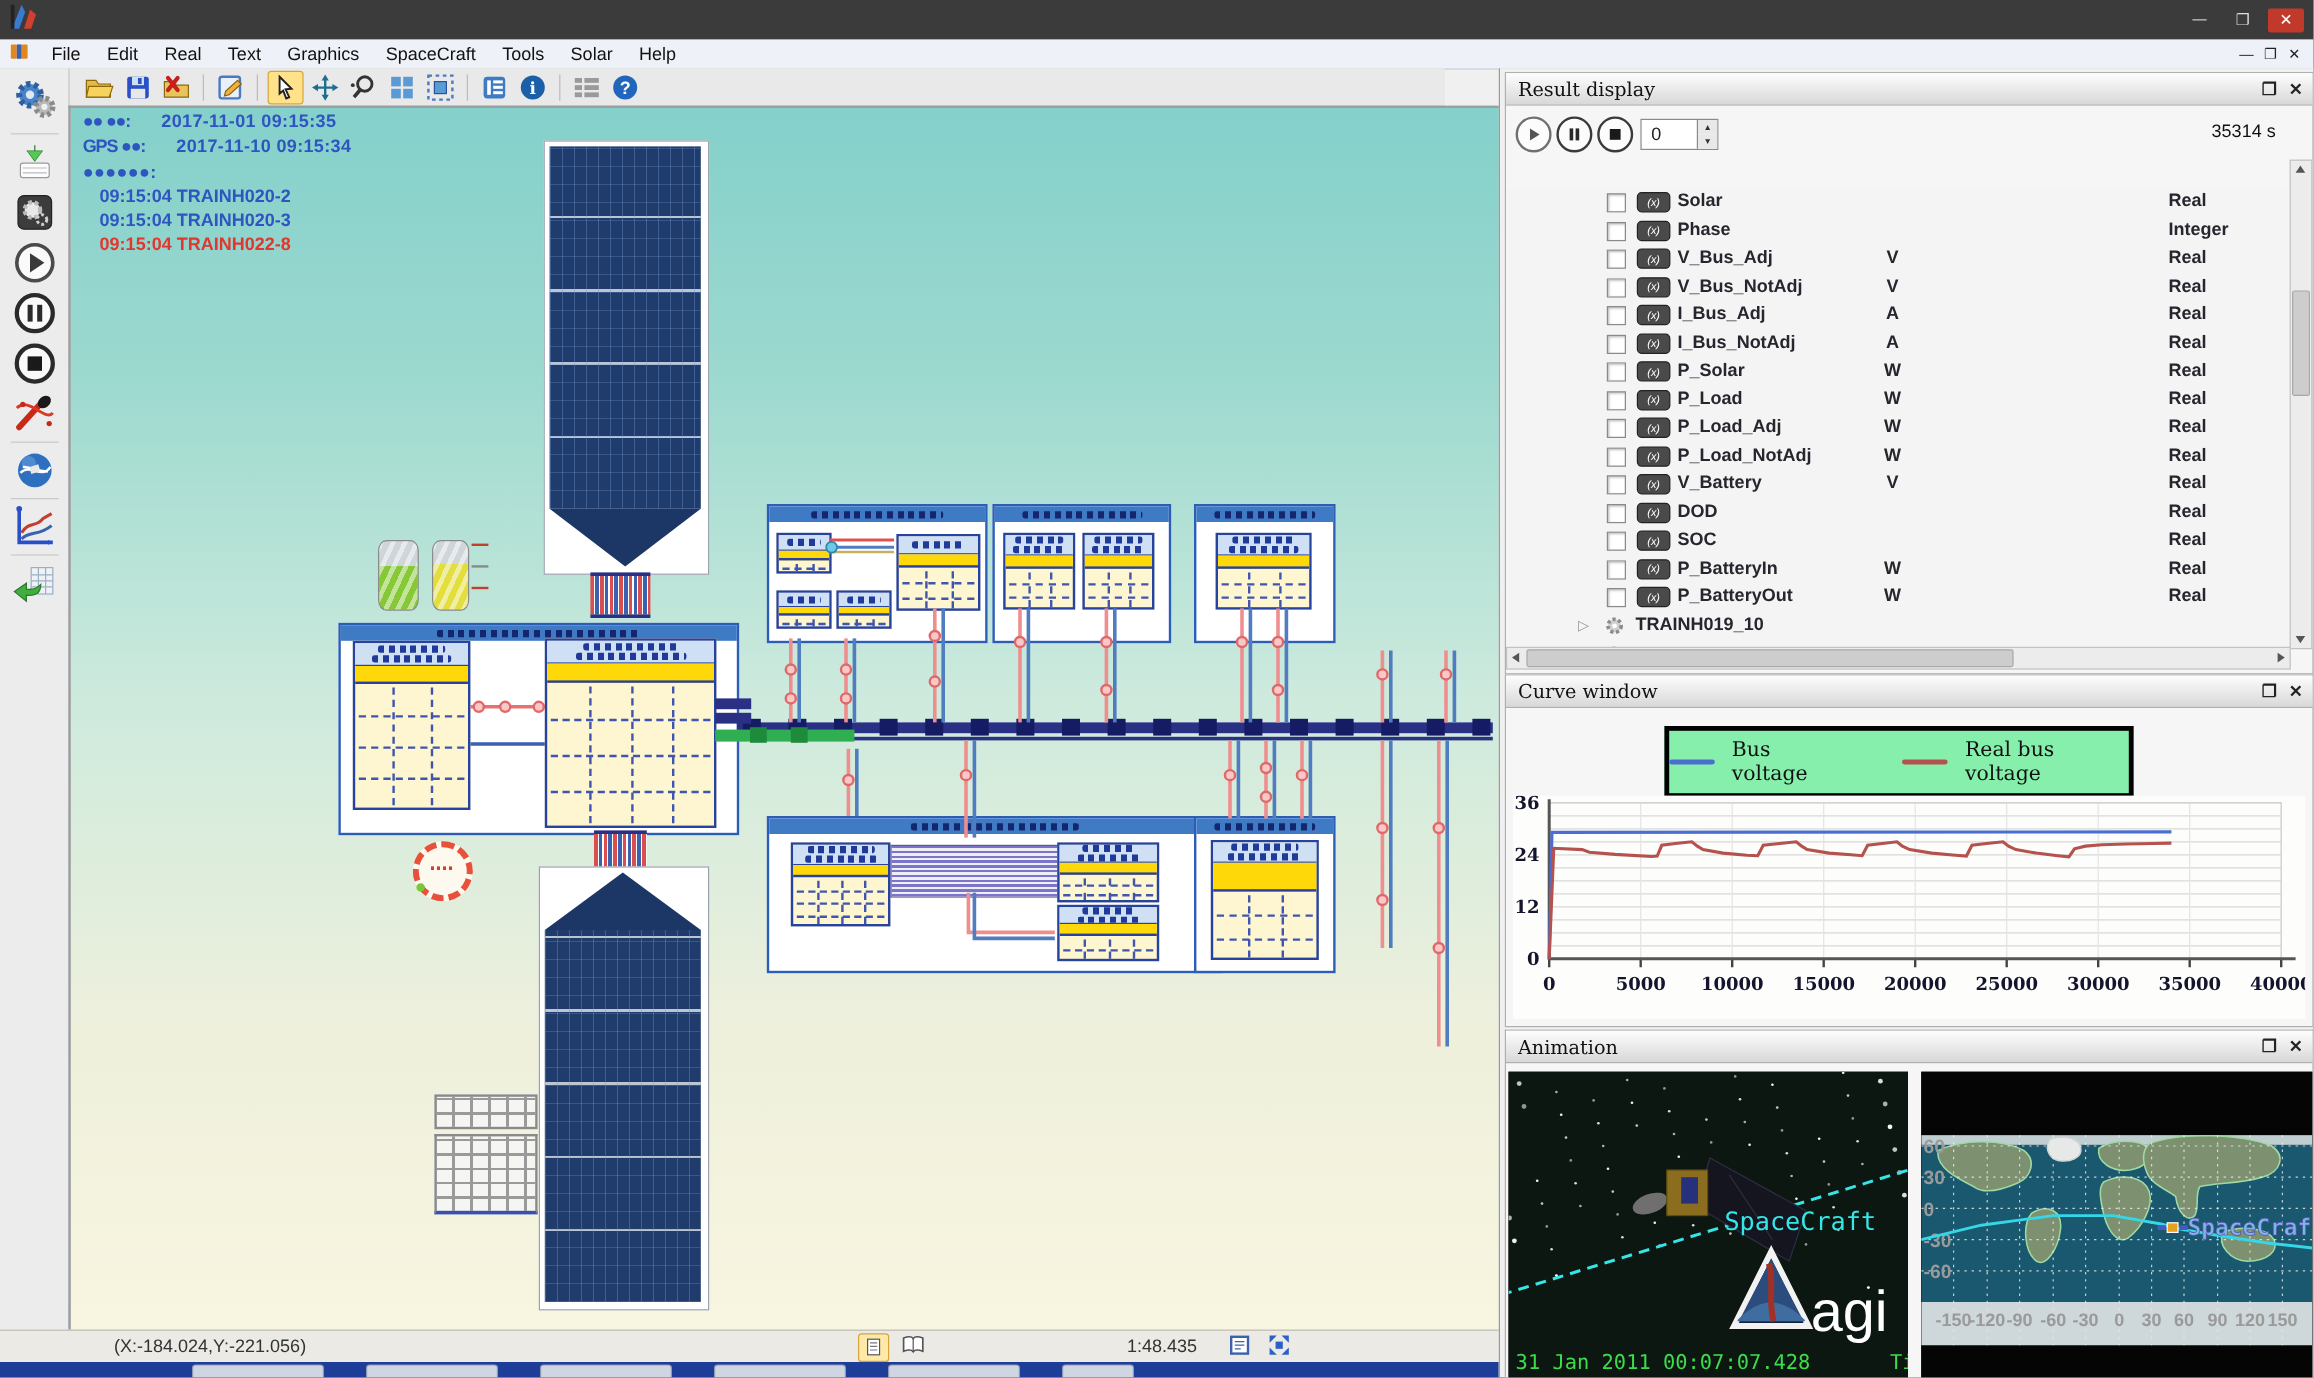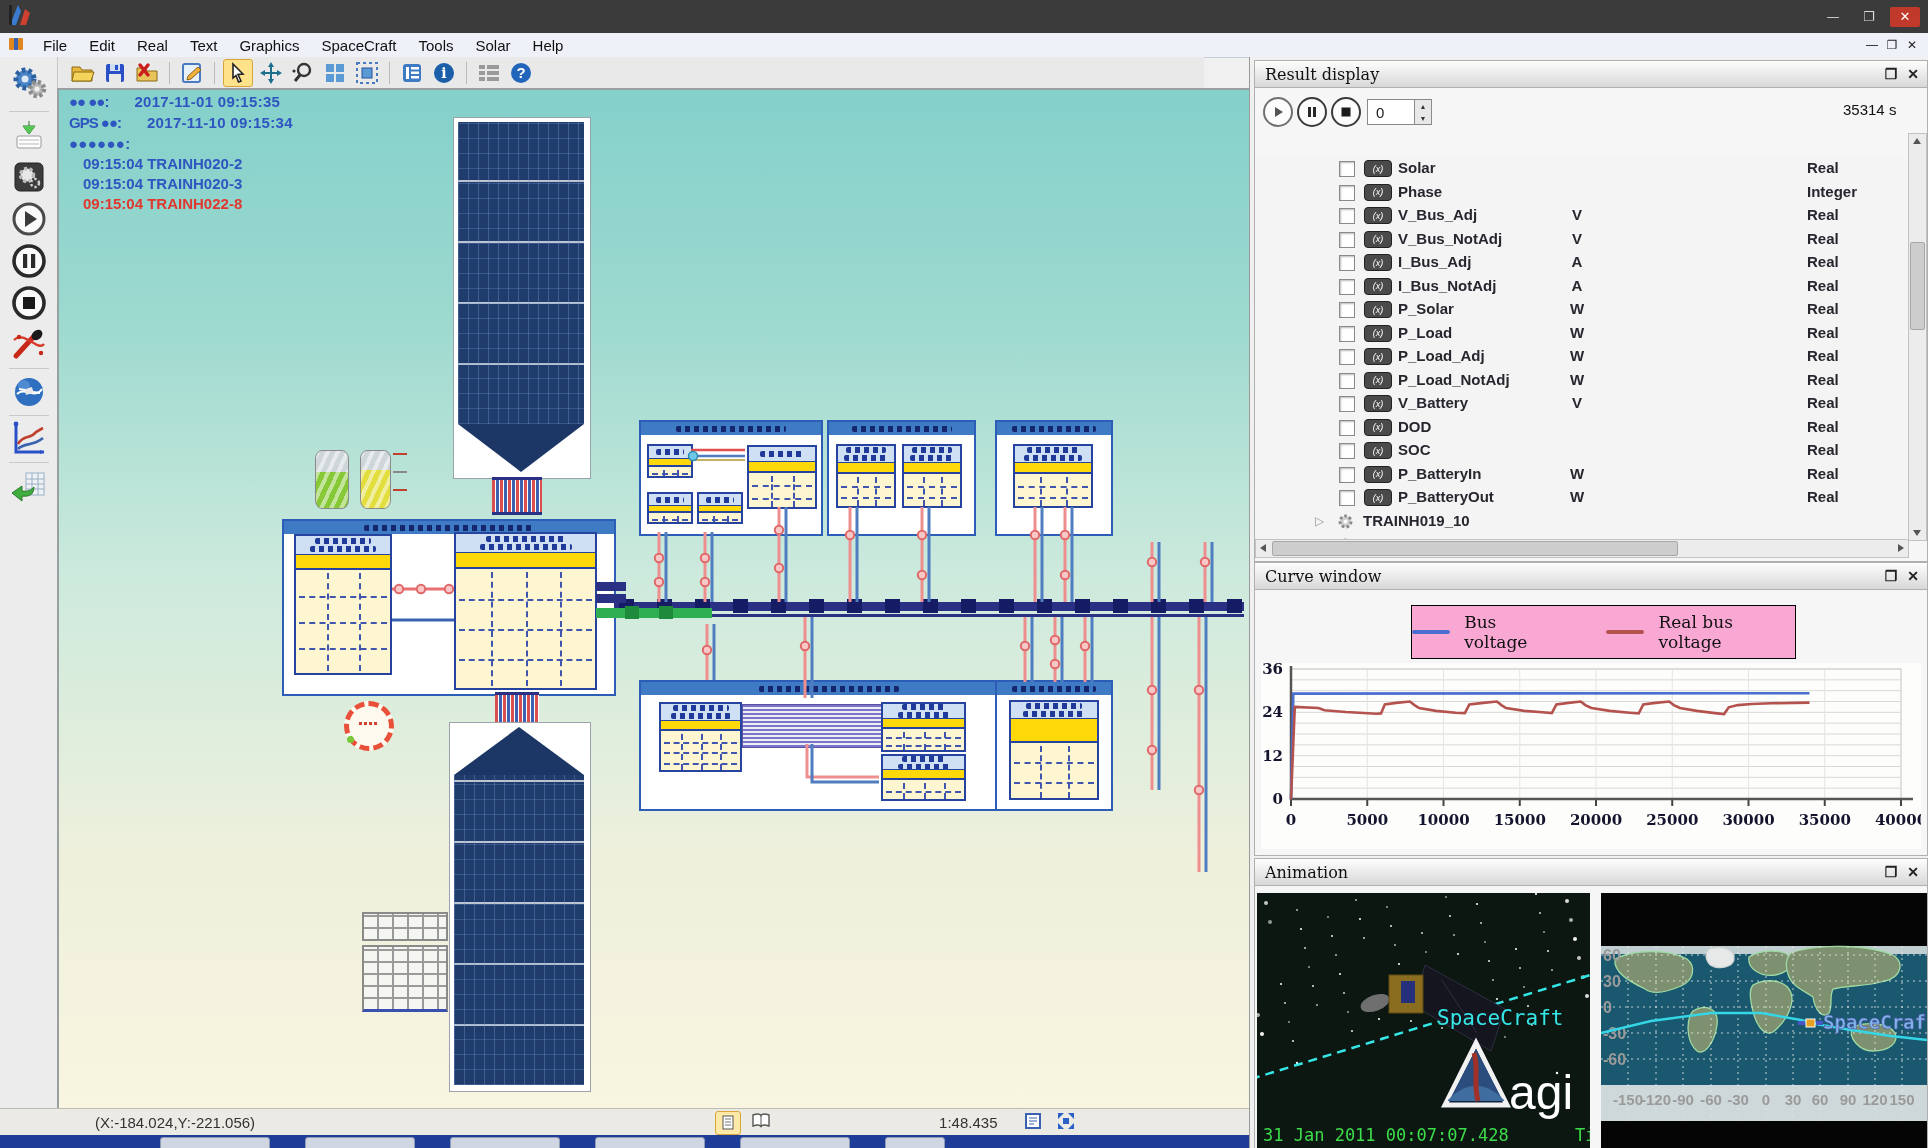--- a/index.html
+++ b/index.html
@@ -77,21 +77,21 @@
   .tree{position:absolute;background:#f4f4f4;overflow:hidden;}
   .trow{position:relative;height:23.5px;}
   .cb{position:absolute;left:84px;top:4px;width:14px;height:14px;background:#fff;border:1px solid #8a8a8a;box-shadow:inset 1px 1px 2px #bbb;}
   .varicon{position:absolute;left:109px;top:3px;width:26px;height:15px;background:#4a4a4a;border:1px solid #222;border-radius:4px;
            color:#fff;font-size:9px;font-style:italic;display:flex;align-items:center;justify-content:center;}
   .rname{position:absolute;left:143px;top:2px;font-weight:bold;font-size:15px;color:#26262e;}
   .runit{position:absolute;left:277px;width:90px;top:2px;text-align:center;font-weight:bold;font-size:15px;color:#26262e;}
   .rtype{position:absolute;left:552px;top:2px;font-weight:bold;font-size:15px;color:#26262e;}
   .scroll{position:absolute;background:#ececec;border:1px solid #c2c2c2;}
   .thumb{position:absolute;background:#cdcdcd;border:1px solid #a8a8a8;border-radius:2px;}
-  .legend{position:absolute;border:1px solid #000000;background:#f9a8d4;display:flex;align-items:center;justify-content:center;gap:46px;margin-left:24px;}
+  .legend{position:absolute;border:4px solid #000000;background:#86efac;display:flex;align-items:center;justify-content:center;gap:46px;}
   .litem{display:flex;align-items:center;gap:14px;font-family:"DejaVu Serif",serif;font-size:17px;color:#111;}
   .lline{width:40px;height:4px;border-radius:2px;}
   .xt{font-family:"DejaVu Serif",serif;font-size:15px;font-weight:bold;fill:#14142e;text-anchor:middle;}
   .yt{font-family:"DejaVu Serif",serif;font-size:15px;font-weight:bold;fill:#14142e;text-anchor:end;}
   .viewbox{position:absolute;overflow:hidden;background:#000;}
 </style>
 </head>
 <body>
 
 <div class="app">

